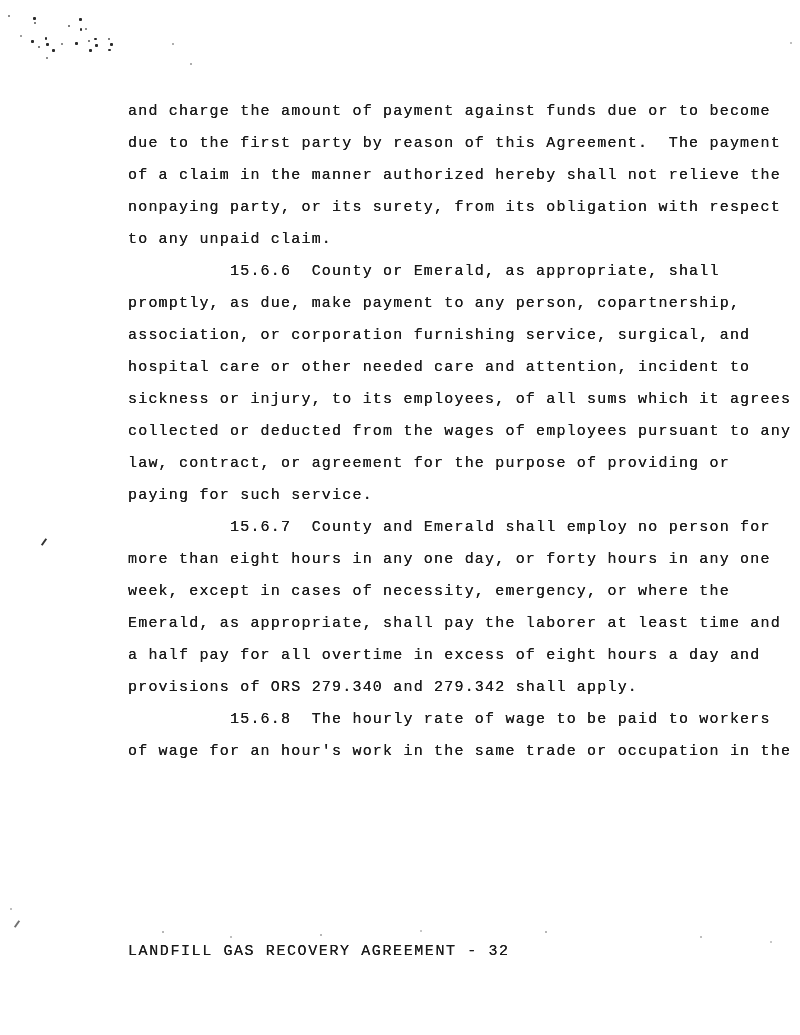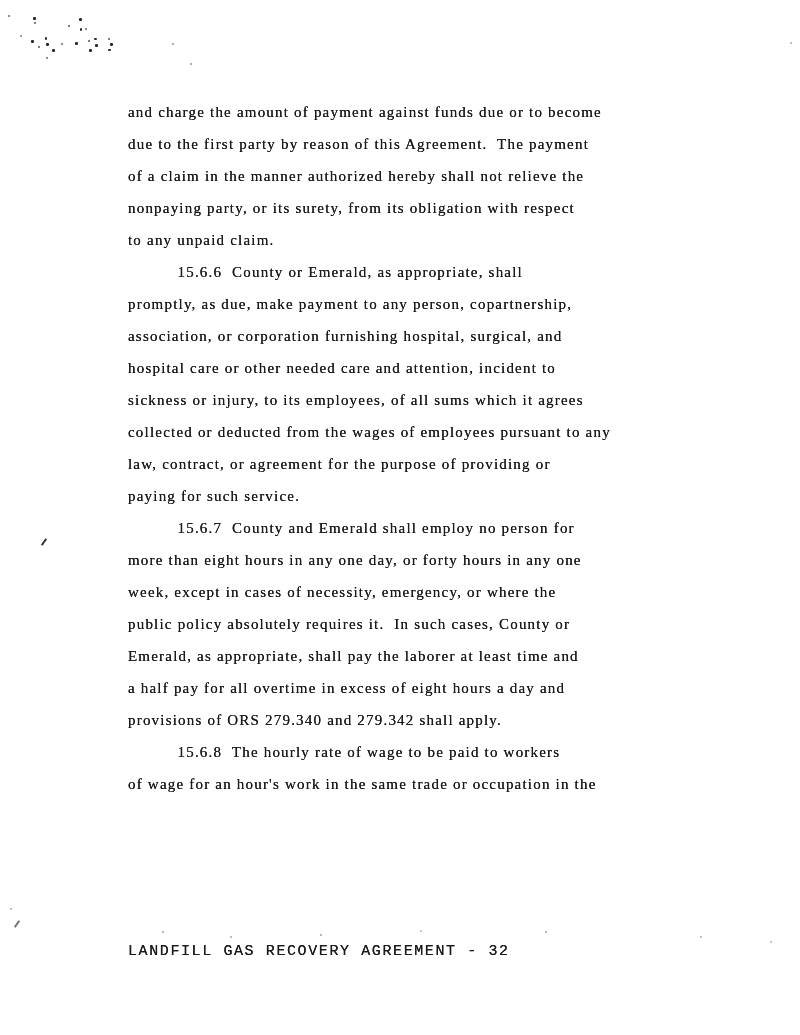--- a/index.html
+++ b/index.html
@@ -22,21 +22,20 @@
     top: 96px;
     width: 672px;
   }
   .line {
     white-space: pre;
     font-size: 15px;
     line-height: 32px;
     letter-spacing: 1.2px;
     font-weight: normal;
     text-shadow: 0 0 0.6px currentColor;
-    font-family: Liberation Serif, serif;
   }
   .footer {
     position: absolute;
     left: 128px;
     top: 936px;
     white-space: pre;
     font-size: 15px;
     line-height: 32px;
     letter-spacing: 1.6px;
     text-shadow: 0 0 0.6px currentColor;
@@ -101,30 +100,29 @@
   </div>
 
   <div class="text-block" id="text-block">
       <div class="line">and charge the amount of payment against funds due or to become</div>
       <div class="line">due to the first party by reason of this Agreement.  The payment</div>
       <div class="line">of a claim in the manner authorized hereby shall not relieve the</div>
       <div class="line">nonpaying party, or its surety, from its obligation with respect</div>
       <div class="line">to any unpaid claim.</div>
       <div class="line">          15.6.6  County or Emerald, as appropriate, shall</div>
       <div class="line">promptly, as due, make payment to any person, copartnership,</div>
-      <div class="line">association, or corporation furnishing hospital, surgical, and</div>
+      <div class="line">association, or corporation furnishing service, surgical, and</div>
       <div class="line">hospital care or other needed care and attention, incident to</div>
       <div class="line">sickness or injury, to its employees, of all sums which it agrees</div>
       <div class="line">collected or deducted from the wages of employees pursuant to any</div>
       <div class="line">law, contract, or agreement for the purpose of providing or</div>
       <div class="line">paying for such service.</div>
       <div class="line">          15.6.7  County and Emerald shall employ no person for</div>
       <div class="line">more than eight hours in any one day, or forty hours in any one</div>
       <div class="line">week, except in cases of necessity, emergency, or where the</div>
-      <div class="line">public policy absolutely requires it.  In such cases, County or</div>
       <div class="line">Emerald, as appropriate, shall pay the laborer at least time and</div>
       <div class="line">a half pay for all overtime in excess of eight hours a day and</div>
       <div class="line">provisions of ORS 279.340 and 279.342 shall apply.</div>
       <div class="line">          15.6.8  The hourly rate of wage to be paid to workers</div>
       <div class="line">of wage for an hour's work in the same trade or occupation in the</div>
     </div>
 
   <div class="footer">LANDFILL GAS RECOVERY AGREEMENT - 32</div>
 
 </div>

